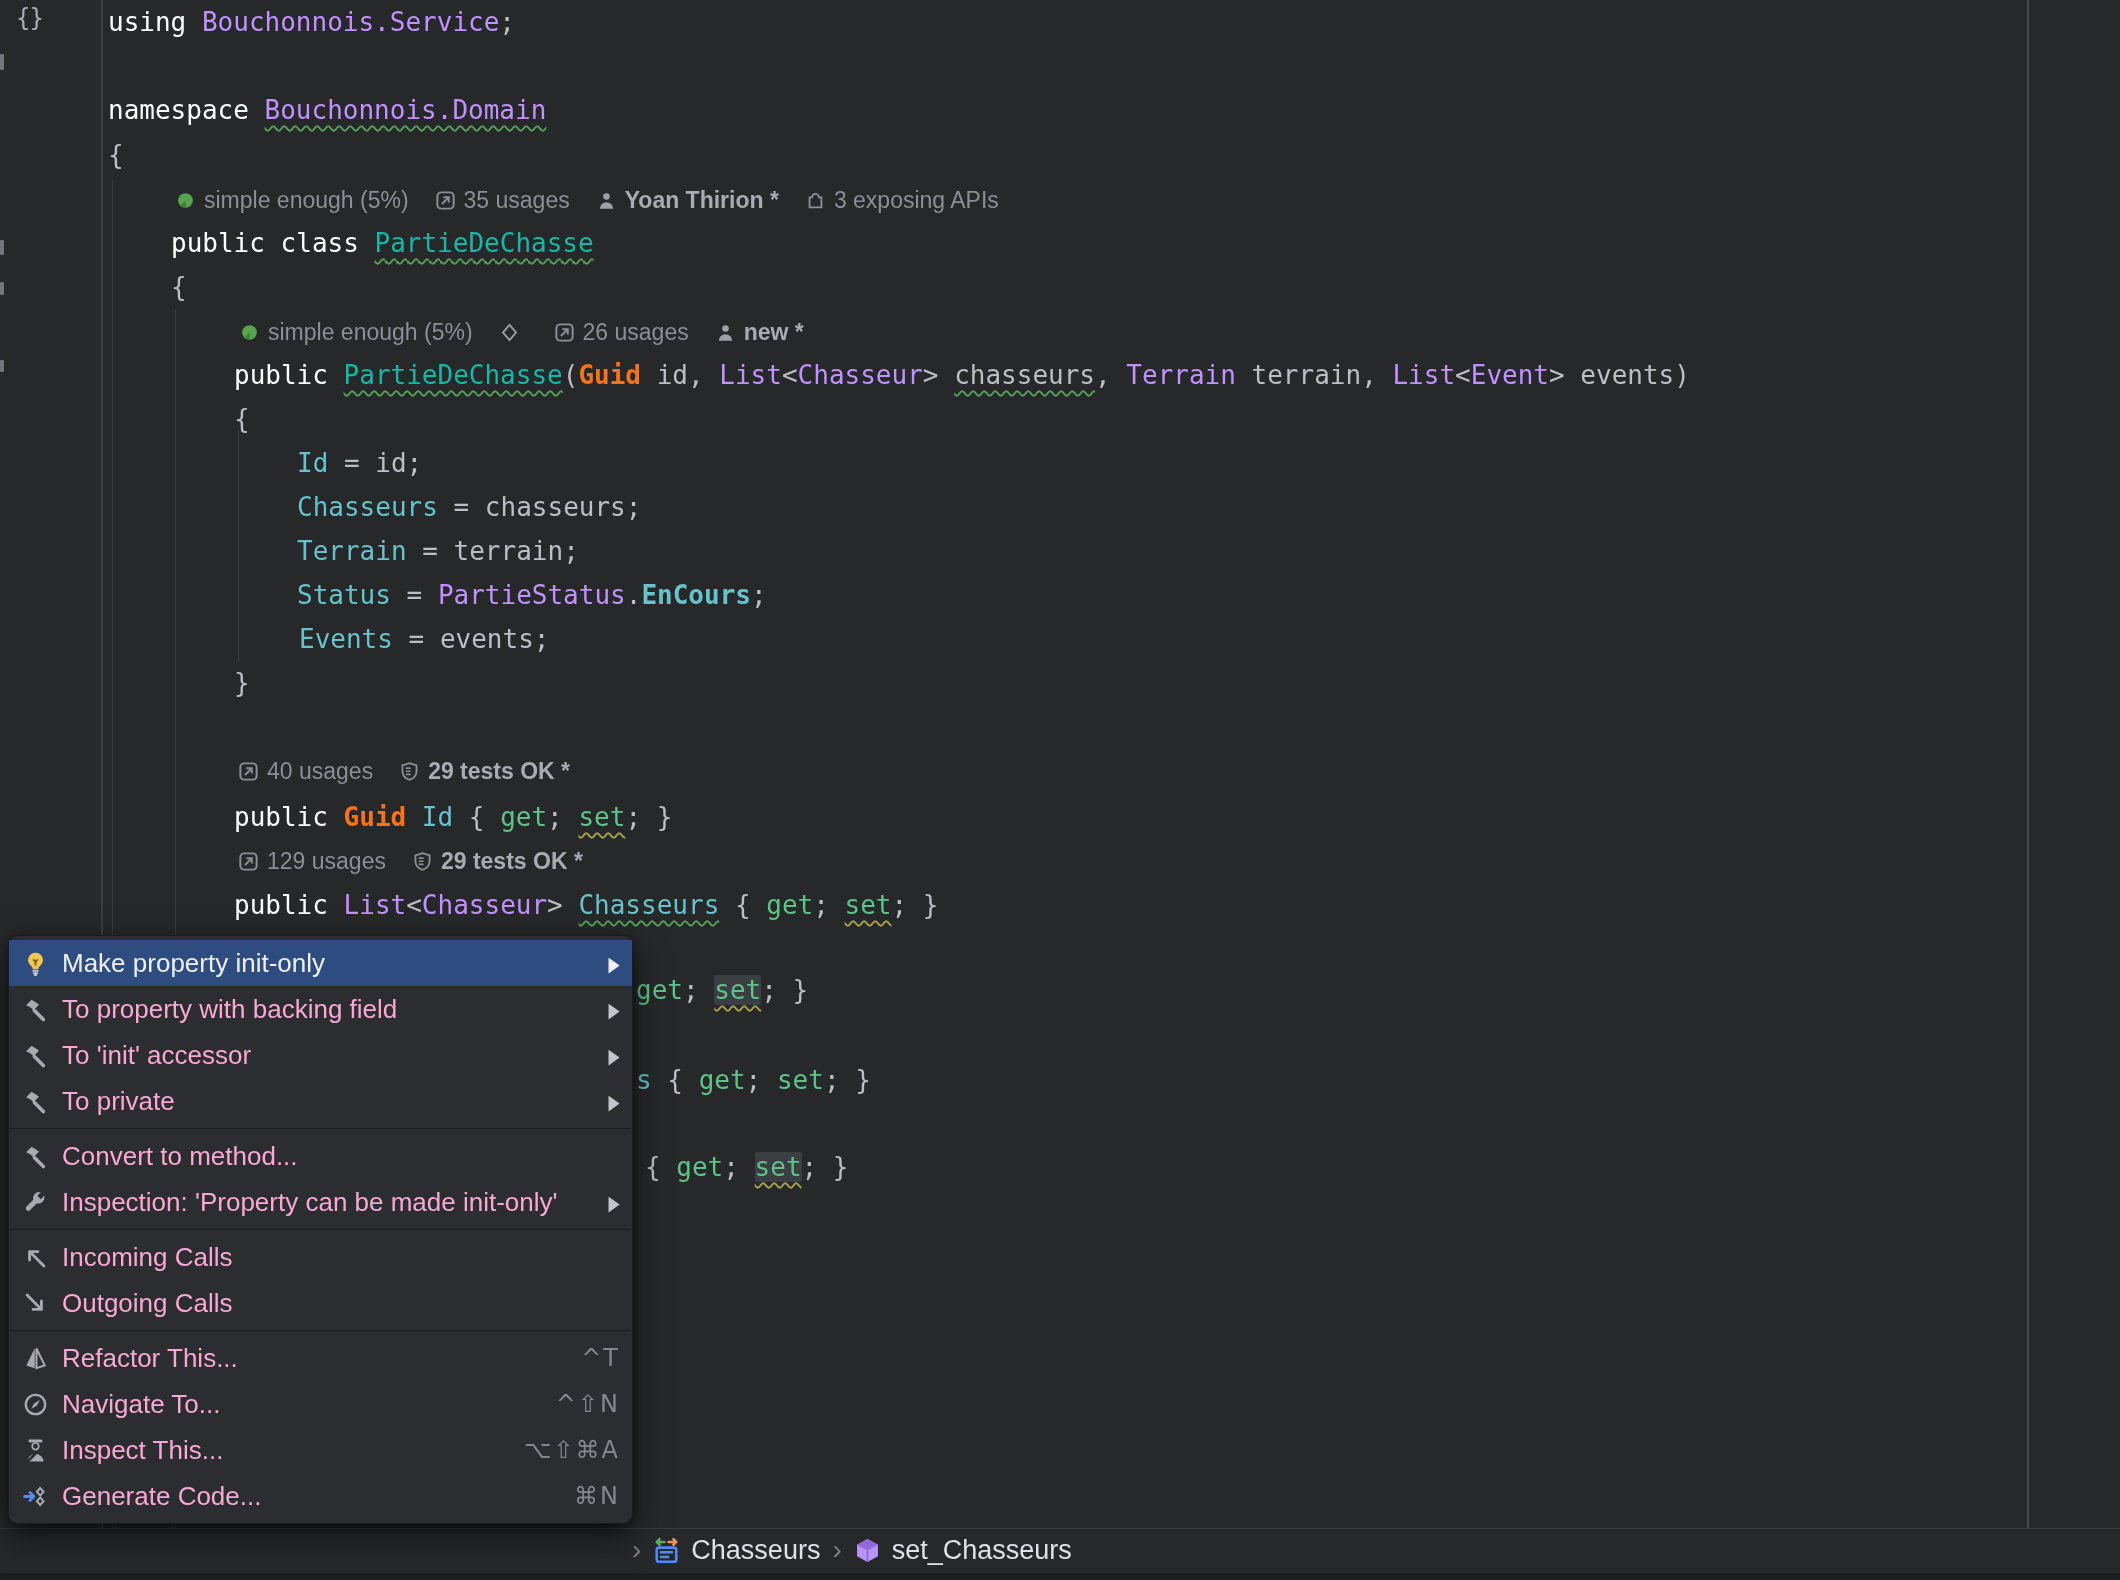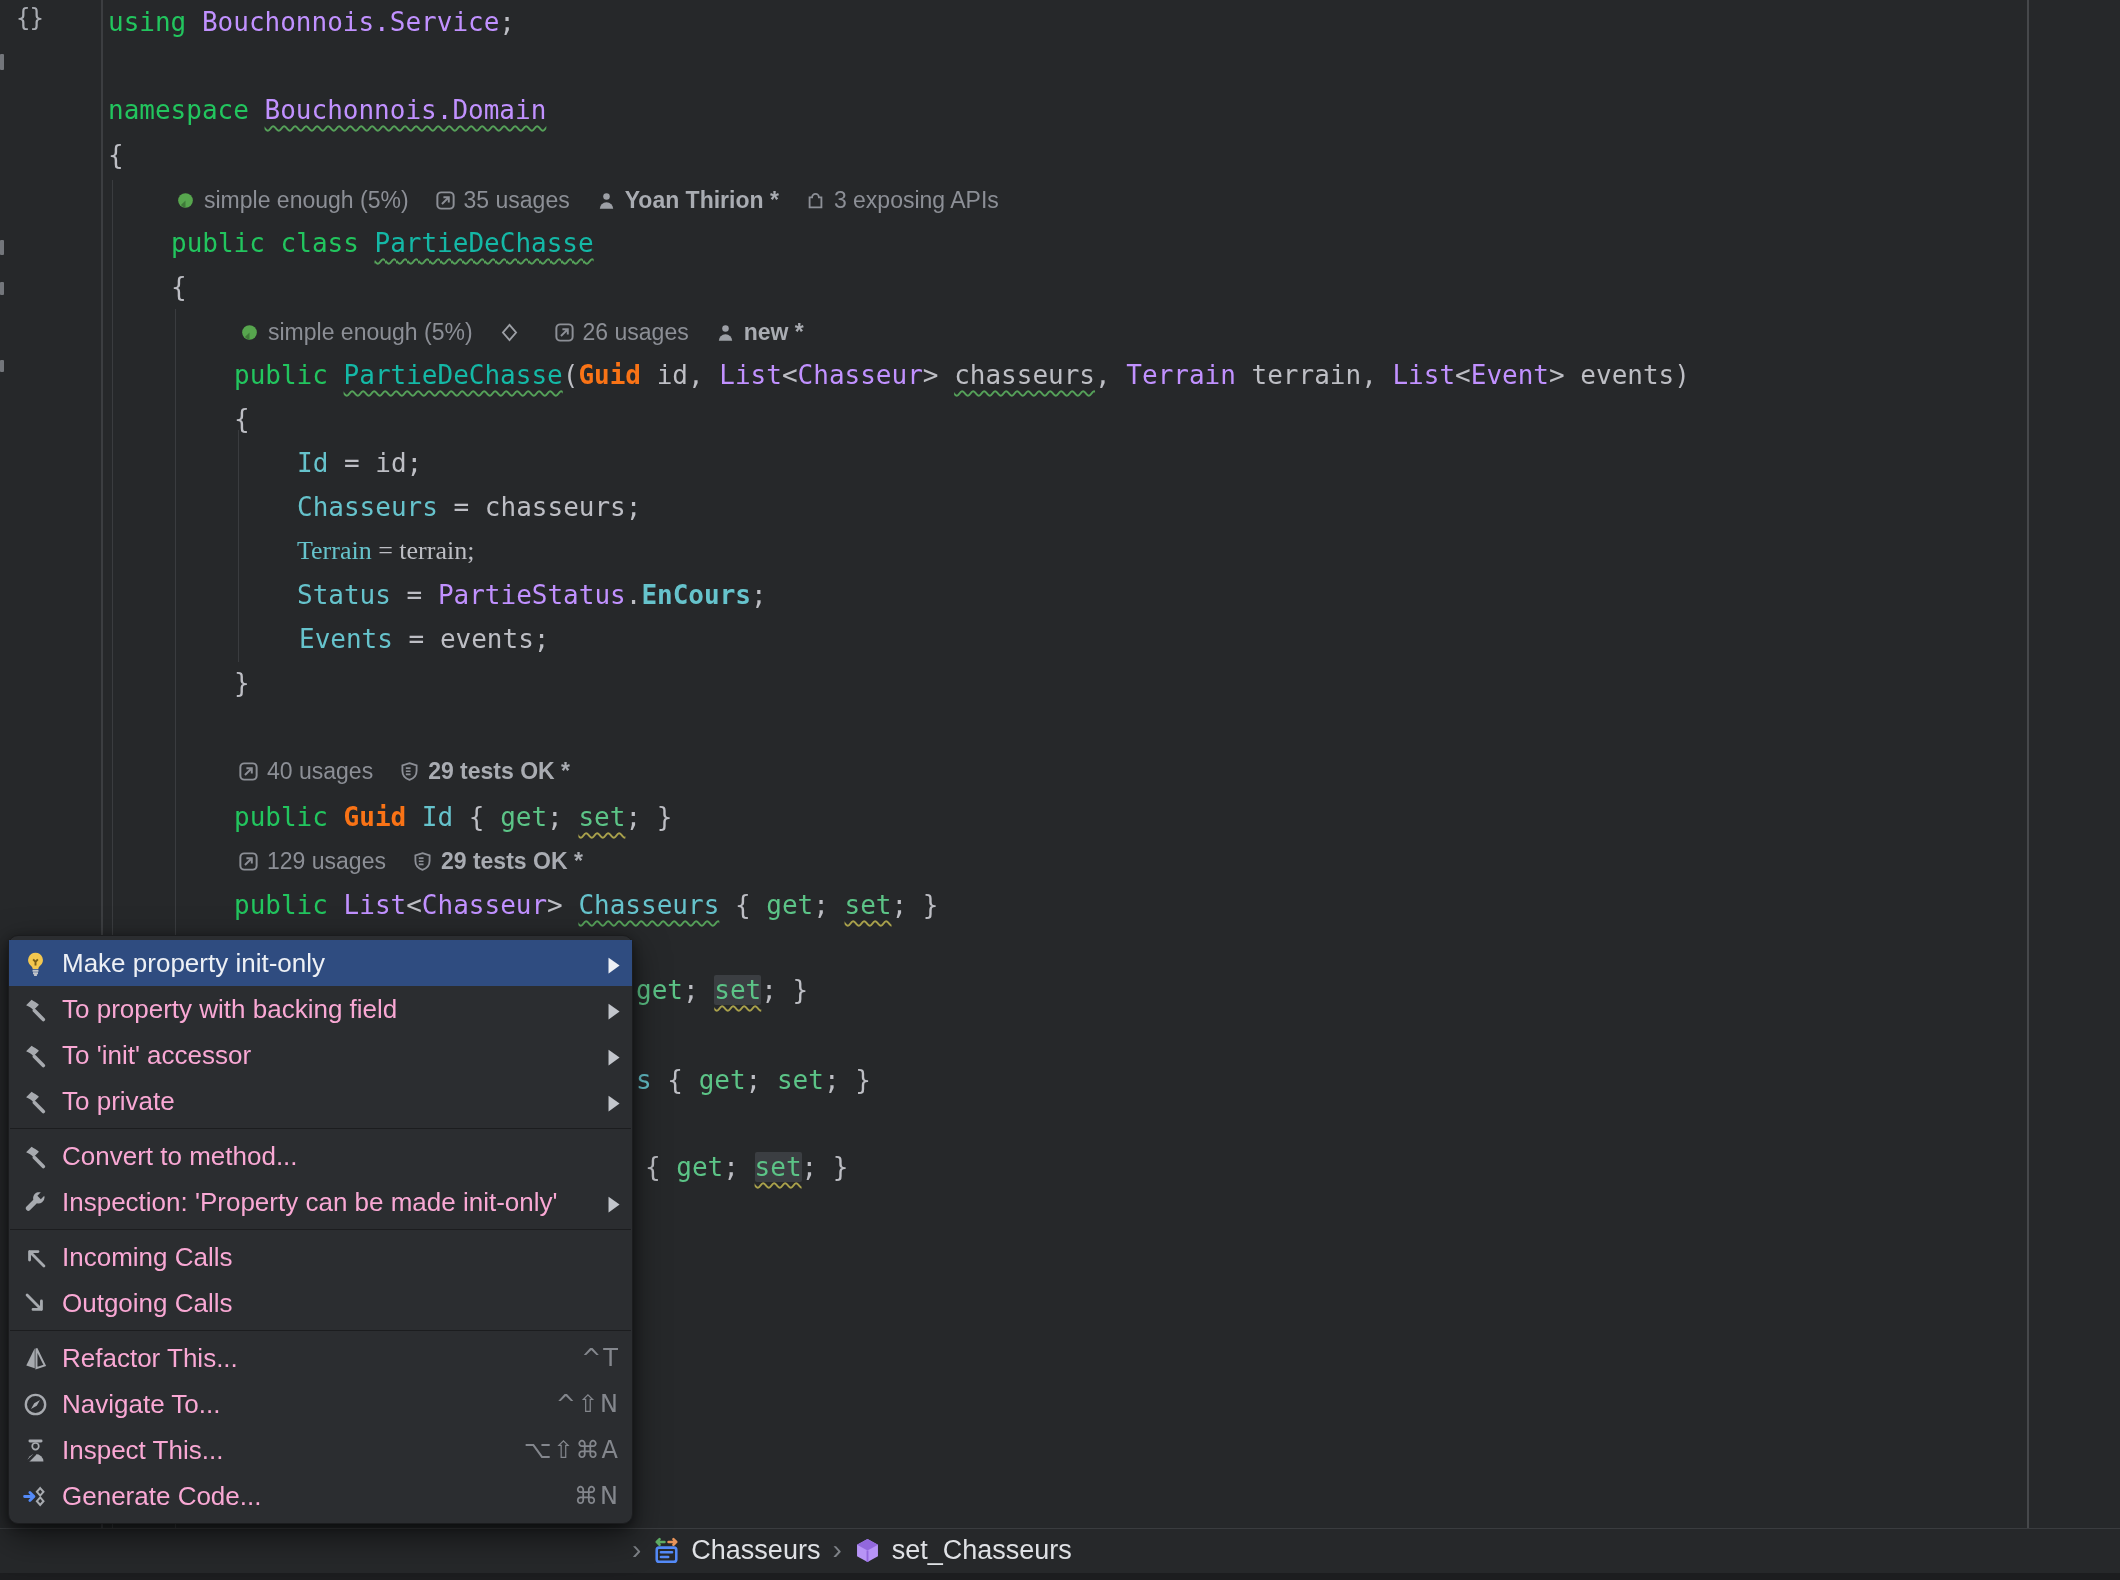--- a/index.html
+++ b/index.html
@@ -11,21 +11,21 @@
   #margin-guide{left:2027px;top:0;width:2px;height:1528px;background:#46484B;}
   .indent-guide{width:1px;background:#3A3C3F;}
   #gutter-braces{left:16px;top:4px;color:#A9ACB2;font:24px "DejaVu Sans Mono",monospace;letter-spacing:-1px;}
   .numstub{left:0;width:4px;background:#73767B;border-radius:1px;}
   
   .line{position:absolute;white-space:pre;}
   .code-line{height:44px;line-height:44px;font:26px/44px "DejaVu Sans Mono","Liberation Mono",monospace;}
   .ann-line{height:36px;display:flex;align-items:center;font:23px "Liberation Sans",sans-serif;}
   .ann-line .ic{display:inline-flex;margin-right:8px;}
   .ann-line .ic svg{width:21px;height:21px;}
-  .tk.kw{color:#22c55e}.tk.ns{color:#C191FF}.tk.cls{color:#14b8a6;font-weight:400}
+  .tk.kw{color:#ffffff}.tk.ns{color:#C191FF}.tk.cls{color:#14b8a6;font-weight:400}
   .tk.typ{color:#C191FF}.tk.typb{color:#f97316;font-weight:600}
   .tk.fld{color:#66C3CC}.tk.enm{color:#66C3CC;font-weight:600}
   .tk.acc{color:#5CC487}.tk.d{color:#BDBEC4}.tk.prm{color:#BDBEC4}
   .tk.sqg{text-decoration:underline wavy #55A159 1.5px;text-underline-offset:6px;}
   .tk.sqy{text-decoration:underline wavy #A9A14B 1.5px;text-underline-offset:6px;}
   .tk.hl{background:#3B3E42;border-radius:2px;}
   .tk.ann{color:#8C8F96}.tk.annb{color:#A9ACB2;font-weight:700}
   
   #menu{left:8px;top:935px;width:625px;background:#2B2D30;border:1px solid #1B1C1E;border-radius:10px;
         box-shadow:0 12px 34px rgba(0,0,0,.55),0 3px 10px rgba(0,0,0,.4);
@@ -90,21 +90,21 @@
             <rect x="1.8" y="1.8" width="12.4" height="12.4" rx="3"></rect>
             <path d="M5.3 10.7 L10.4 5.6 M6.4 5.5 h4.1 v4.1"></path>
           </svg></span><span class="tk ann">26 usages</span><span class="ic" style="margin-left: 26px;"><svg viewBox="0 0 16 16" fill="#9DA0A6">
             <circle cx="8" cy="4.9" r="2.5"></circle>
             <path d="M2.9 14.3 a5.1 4.9 0 0 1 10.2 0 Z"></path>
           </svg></span><span class="tk annb">new *</span></div>
       <div class="line code-line" style="left: 234px; top: 353px;"><span class="tk kw">public </span><span class="tk cls sqg">PartieDeChasse</span><span class="tk d">(</span><span class="tk typb">Guid</span><span class="tk d"> </span><span class="tk prm">id</span><span class="tk d">, </span><span class="tk typ">List</span><span class="tk d">&lt;</span><span class="tk typ">Chasseur</span><span class="tk d">&gt; </span><span class="tk prm sqg">chasseurs</span><span class="tk d">, </span><span class="tk typ">Terrain</span><span class="tk d"> </span><span class="tk prm">terrain</span><span class="tk d">, </span><span class="tk typ">List</span><span class="tk d">&lt;</span><span class="tk typ">Event</span><span class="tk d">&gt; </span><span class="tk prm">events</span><span class="tk d">)</span></div>
       <div class="line code-line" style="left: 234px; top: 397px;"><span class="tk d">{</span></div>
       <div class="line code-line" style="left: 297px; top: 441px;"><span class="tk fld">Id</span><span class="tk d"> = </span><span class="tk prm">id</span><span class="tk d">;</span></div>
       <div class="line code-line" style="left: 297px; top: 485px;"><span class="tk fld">Chasseurs</span><span class="tk d"> = </span><span class="tk prm">chasseurs</span><span class="tk d">;</span></div>
-      <div class="line code-line" style="left: 297px; top: 529px; font-family: Liberation Serif, serif;"><span class="tk fld">Terrain</span><span class="tk d"> = </span><span class="tk prm">terrain</span><span class="tk d">;</span></div>
+      <div class="line code-line" style="left: 297px; top: 529px;"><span class="tk fld">Terrain</span><span class="tk d"> = </span><span class="tk prm">terrain</span><span class="tk d">;</span></div>
       <div class="line code-line" style="left: 297px; top: 573px;"><span class="tk fld">Status</span><span class="tk d"> = </span><span class="tk typ">PartieStatus</span><span class="tk d">.</span><span class="tk enm">EnCours</span><span class="tk d">;</span></div>
       <div class="line code-line" style="left: 299px; top: 617px;"><span class="tk fld">Events</span><span class="tk d"> = </span><span class="tk prm">events</span><span class="tk d">;</span></div>
       <div class="line code-line" style="left: 234px; top: 661px;"><span class="tk d">}</span></div>
       <div class="line ann-line" style="left: 238px; top: 753px;"><span class="ic"><svg viewBox="0 0 16 16" fill="none" stroke="#8C8F96" stroke-width="1.5">
             <rect x="1.8" y="1.8" width="12.4" height="12.4" rx="3"></rect>
             <path d="M5.3 10.7 L10.4 5.6 M6.4 5.5 h4.1 v4.1"></path>
           </svg></span><span class="tk ann">40 usages</span><span class="ic" style="margin-left: 26px;"><svg viewBox="0 0 16 16" fill="none" stroke="#8C8F96" stroke-width="1.4">
             <path d="M8 1.6 l5.4 1.7 v4.2 c0 3.5-2.2 5.9-5.4 6.9 -3.2-1-5.4-3.4-5.4-6.9 V3.3 Z"></path>
             <path d="M5.2 5.4 h3.6 M5.2 7.8 h3.6 M5.2 10.2 h3.6" stroke-width="1.2"></path>
           </svg></span><span class="tk annb">29 tests OK *</span></div>

